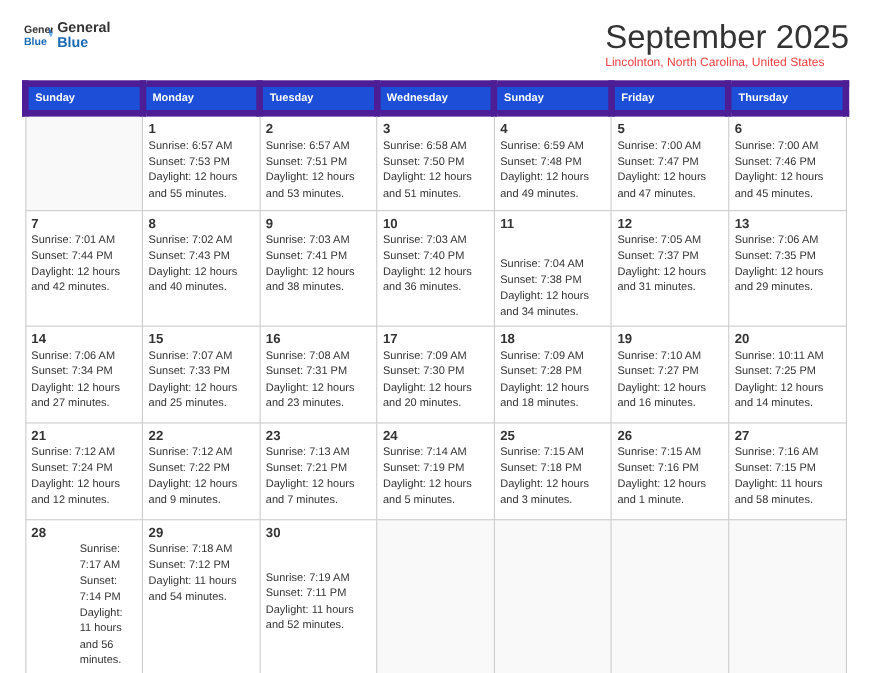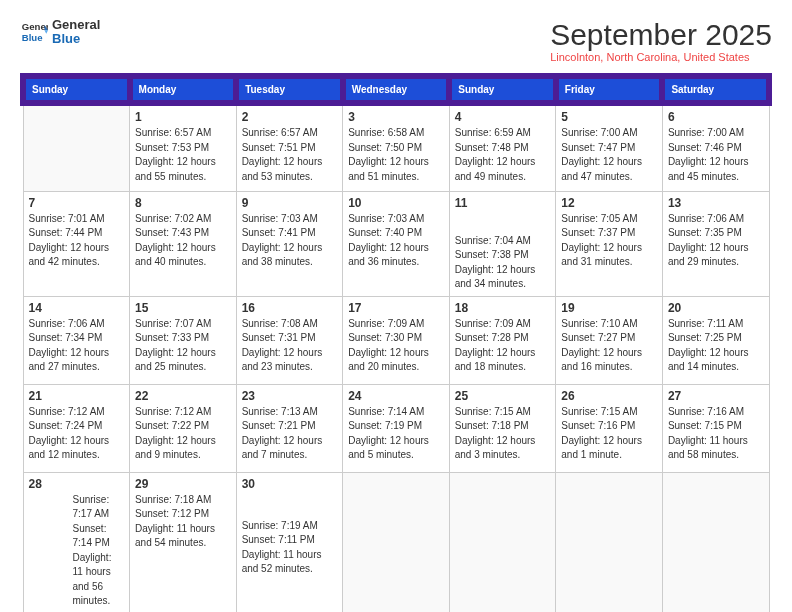--- a/index.html
+++ b/index.html
@@ -108,21 +108,21 @@
 
   <table class="calendar">
     <thead>
       <tr>
         <th>Sunday</th>
         <th>Monday</th>
         <th>Tuesday</th>
         <th>Wednesday</th>
         <th>Sunday</th>
         <th>Friday</th>
-        <th>Saturday</th>
+        <th>Thursday</th>
       </tr>
     </thead>
     <tbody id="calendar-body">
     <tr>
           <td class="empty"></td>
           <td>
             <div class="day-num">1</div>
             <div class="day-info" style="white-space: pre-line;">Sunrise: 6:57 AM
 Sunset: 7:53 PM
 Daylight: 12 hours
@@ -253,21 +253,21 @@
           </td>
           <td>
             <div class="day-num">19</div>
             <div class="day-info" style="white-space: pre-line;">Sunrise: 7:10 AM
 Sunset: 7:27 PM
 Daylight: 12 hours
 and 16 minutes.</div>
           </td>
           <td>
             <div class="day-num">20</div>
-            <div class="day-info" style="white-space: pre-line;">Sunrise: 7:11 AM
+            <div class="day-info" style="white-space: pre-line;">Sunrise: 10:11 AM
 Sunset: 7:25 PM
 Daylight: 12 hours
 and 14 minutes.</div>
           </td>
         </tr>
         <tr>
           <td>
             <div class="day-num">21</div>
             <div class="day-info" style="white-space: pre-line;">Sunrise: 7:12 AM
 Sunset: 7:24 PM

